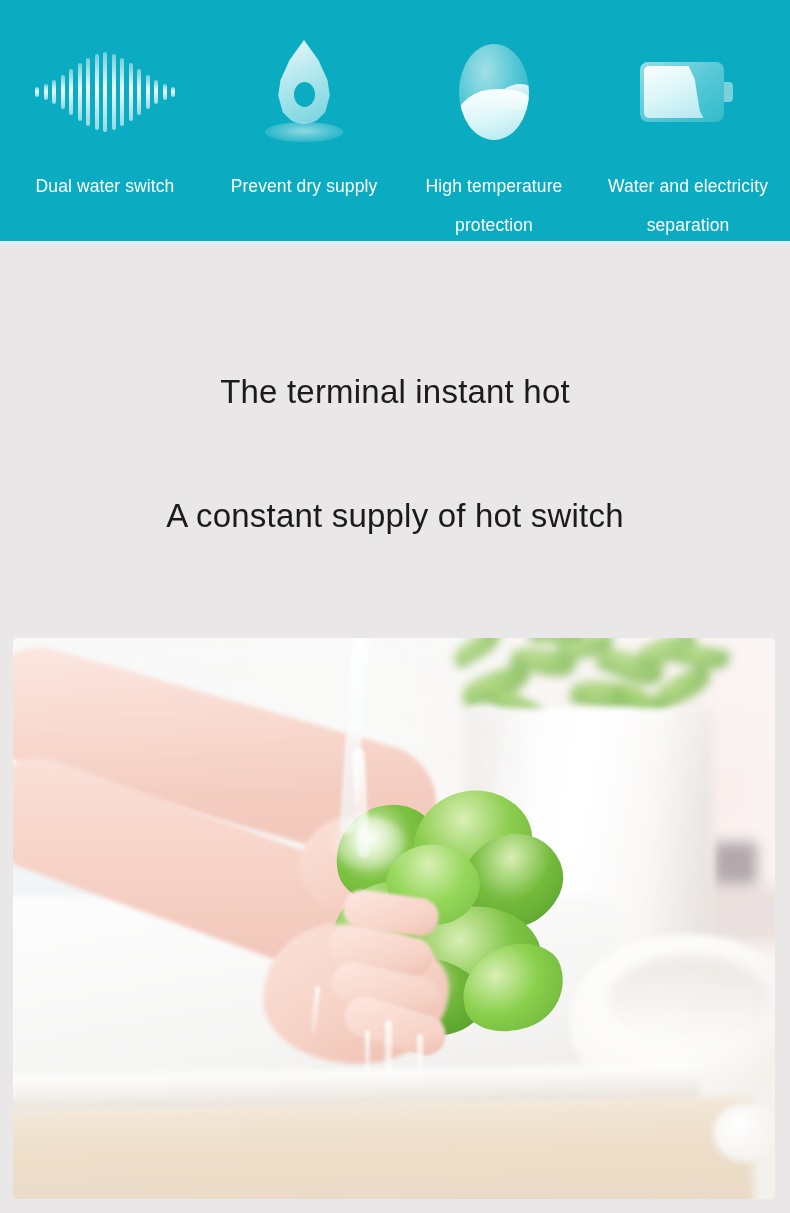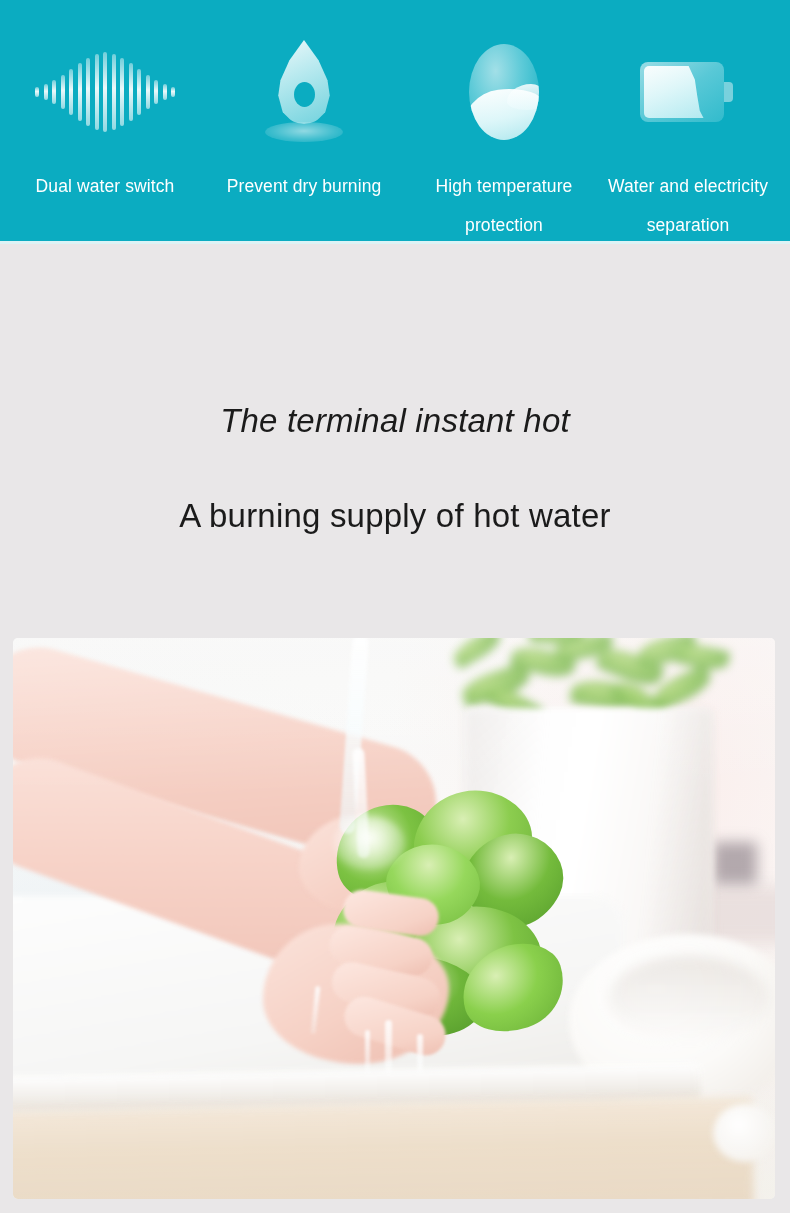--- a/index.html
+++ b/index.html
@@ -56,21 +56,21 @@
     color: #ffffff;
     font-size: 17.5px;
     line-height: 39px;
     text-align: center;
     letter-spacing: 0.1px;
     white-space: pre-line;
   }
 
   .fi-1 { left: 7px;   width: 196px; }
   .fi-2 { left: 206px; width: 196px; }
-  .fi-3 { left: 414px; width: 180px; }
+  .fi-3 { left: 404px; width: 180px; }
   .fi-4 { left: 580px; width: 216px; }
 
   
   .wave-icon {
     display: flex;
     align-items: center;
     justify-content: center;
     gap: 4.5px;
     height: 80px;
   }
@@ -196,21 +196,21 @@
   }
   .headline {
     position: absolute;
     width: 100%;
     text-align: center;
     color: #1b1b1b;
     font-size: 33px;
     font-weight: 400;
     letter-spacing: 0.2px;
   }
-  .headline-1 { top: 158px; font-style: italic; }
+  .headline-1 { top: 129px; }
   .headline-2 { top: 253px; }
 
   
   .photo-frame {
     position: absolute;
     left: 13px; top: 638px;
     width: 762px;
     height: 561px;
     border-radius: 5px;
     overflow: hidden;
@@ -480,21 +480,21 @@
     </div>
 
     <div class="feature-item fi-2">
       <div class="feature-icon-wrap">
         <div class="drop-icon">
           <div class="drop-base"></div>
           <div class="drop-body"></div>
           <div class="drop-hole"></div>
         </div>
       </div>
-      <div class="feature-label">Prevent dry burning</div>
+      <div class="feature-label">Prevent dry supply</div>
     </div>
 
     <div class="feature-item fi-3">
       <div class="feature-icon-wrap">
         <div class="oval-icon">
           <div class="oval-body">
             <div class="oval-wave"></div>
             <div class="oval-wave2"></div>
           </div>
         </div>
@@ -513,21 +513,21 @@
         </div>
       </div>
       <div class="feature-label">Water and electricity
 separation</div>
     </div>
   </div>
   <div class="band-underline"></div>
 
   <div class="headline-block">
     <div class="headline headline-1">The terminal instant hot</div>
-    <div class="headline headline-2">A burning supply of hot water</div>
+    <div class="headline headline-2">A constant supply of hot switch</div>
   </div>
 
   <div class="photo-frame">
     <div class="photo">
 
       <div class="wall-shelf"></div>
       <div class="wall-outlet" style="top:204px"></div>
 
       <div class="plant-leaves" id="plant-leaves">
           <div class="leaf" style="left: 10px; top: 52px; width: 70px; height: 26px; transform: rotate(-18deg);"></div>

